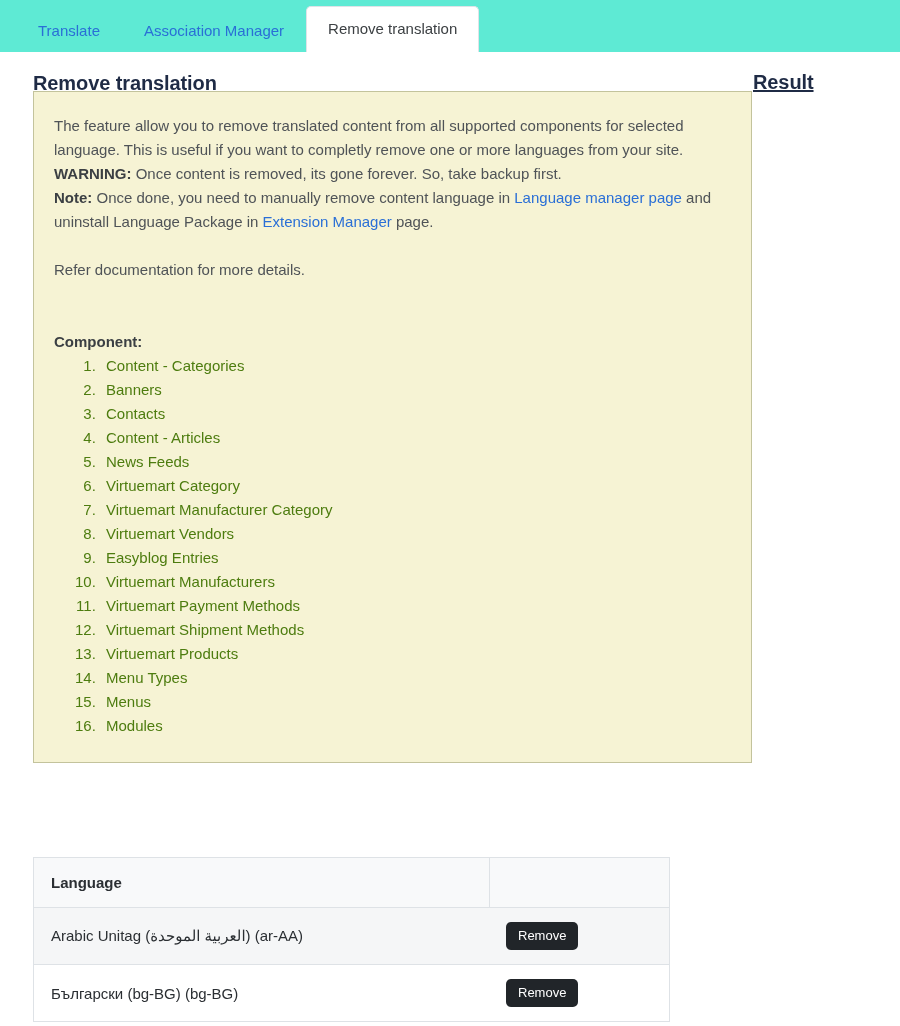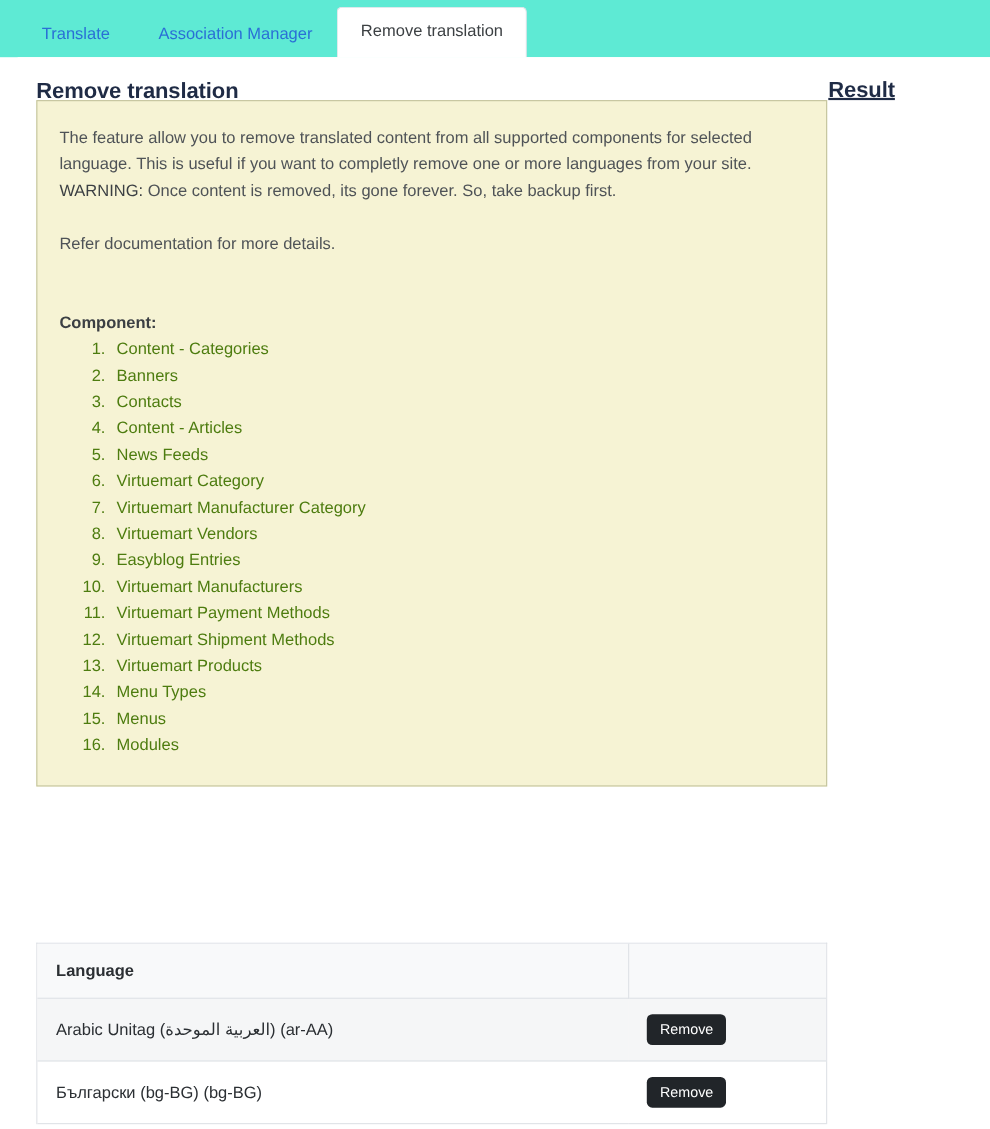--- a/index.html
+++ b/index.html
@@ -92,21 +92,21 @@
     width: 719px;
     background: #f6f3d4;
     border: 1px solid #c3c39c;
     padding: 22px 20px 24px 20px;
     color: #4f5357;
     font-size: 15px;
     line-height: 24px;
   }
   .notice p { margin: 0; }
   .notice .spacer { height: 24px; }
-  .notice b { color: #3b3f43; font-weight: normal; }
+  .notice b { color: #3b3f43; font-weight: bold; }
   .notice a { color: #2a6fd6; text-decoration: none; }
 
   .comp-label {
     font-weight: bold;
     color: #3b3f43;
     margin-top: 0;
   }
 
   ol.components {
     margin: 0;
@@ -117,21 +117,21 @@
     line-height: 24px;
     padding-left: 6px;
     color: #4d7c0f;
   }
 
   
   .table-wrap {
     position: absolute;
     left: 33px;
     top: 857px;
-    width: 719px;
+    width: 637px;
     border: 1px solid #dee2e6;
     border-bottom: none;
     background: #ffffff;
   }
   table.lang-table {
     width: 100%;
     border-collapse: collapse;
     table-layout: fixed;
   }
   table.lang-table th {
@@ -184,20 +184,21 @@
 
 <div class="content">
   <h1 class="page-title">Remove translation</h1>
 </div>
 
 <div class="result-title">Result</div>
 
 <div class="notice">
   <p>The feature allow you to remove translated content from all supported components for selected language. This is useful if you want to completly remove one or more languages from your site.</p>
   <p><b>WARNING:</b><span> Once content is removed, its gone forever. So, take backup first.</span></p>
+  <p><b>Note:</b><span> Once done, you need to manually remove content language in </span><a href="#">Language manager page</a><span> and uninstall Language Package in </span><a href="#">Extension Manager</a><span> page.</span></p>
   <div class="spacer"></div>
   <p>Refer documentation for more details.</p>
   <div class="spacer"></div>
   <div class="spacer"></div>
   <p class="comp-label">Component:</p>
   <ol class="components">
     <li>Content - Categories</li>
     <li>Banners</li>
     <li>Contacts</li>
     <li>Content - Articles</li>

